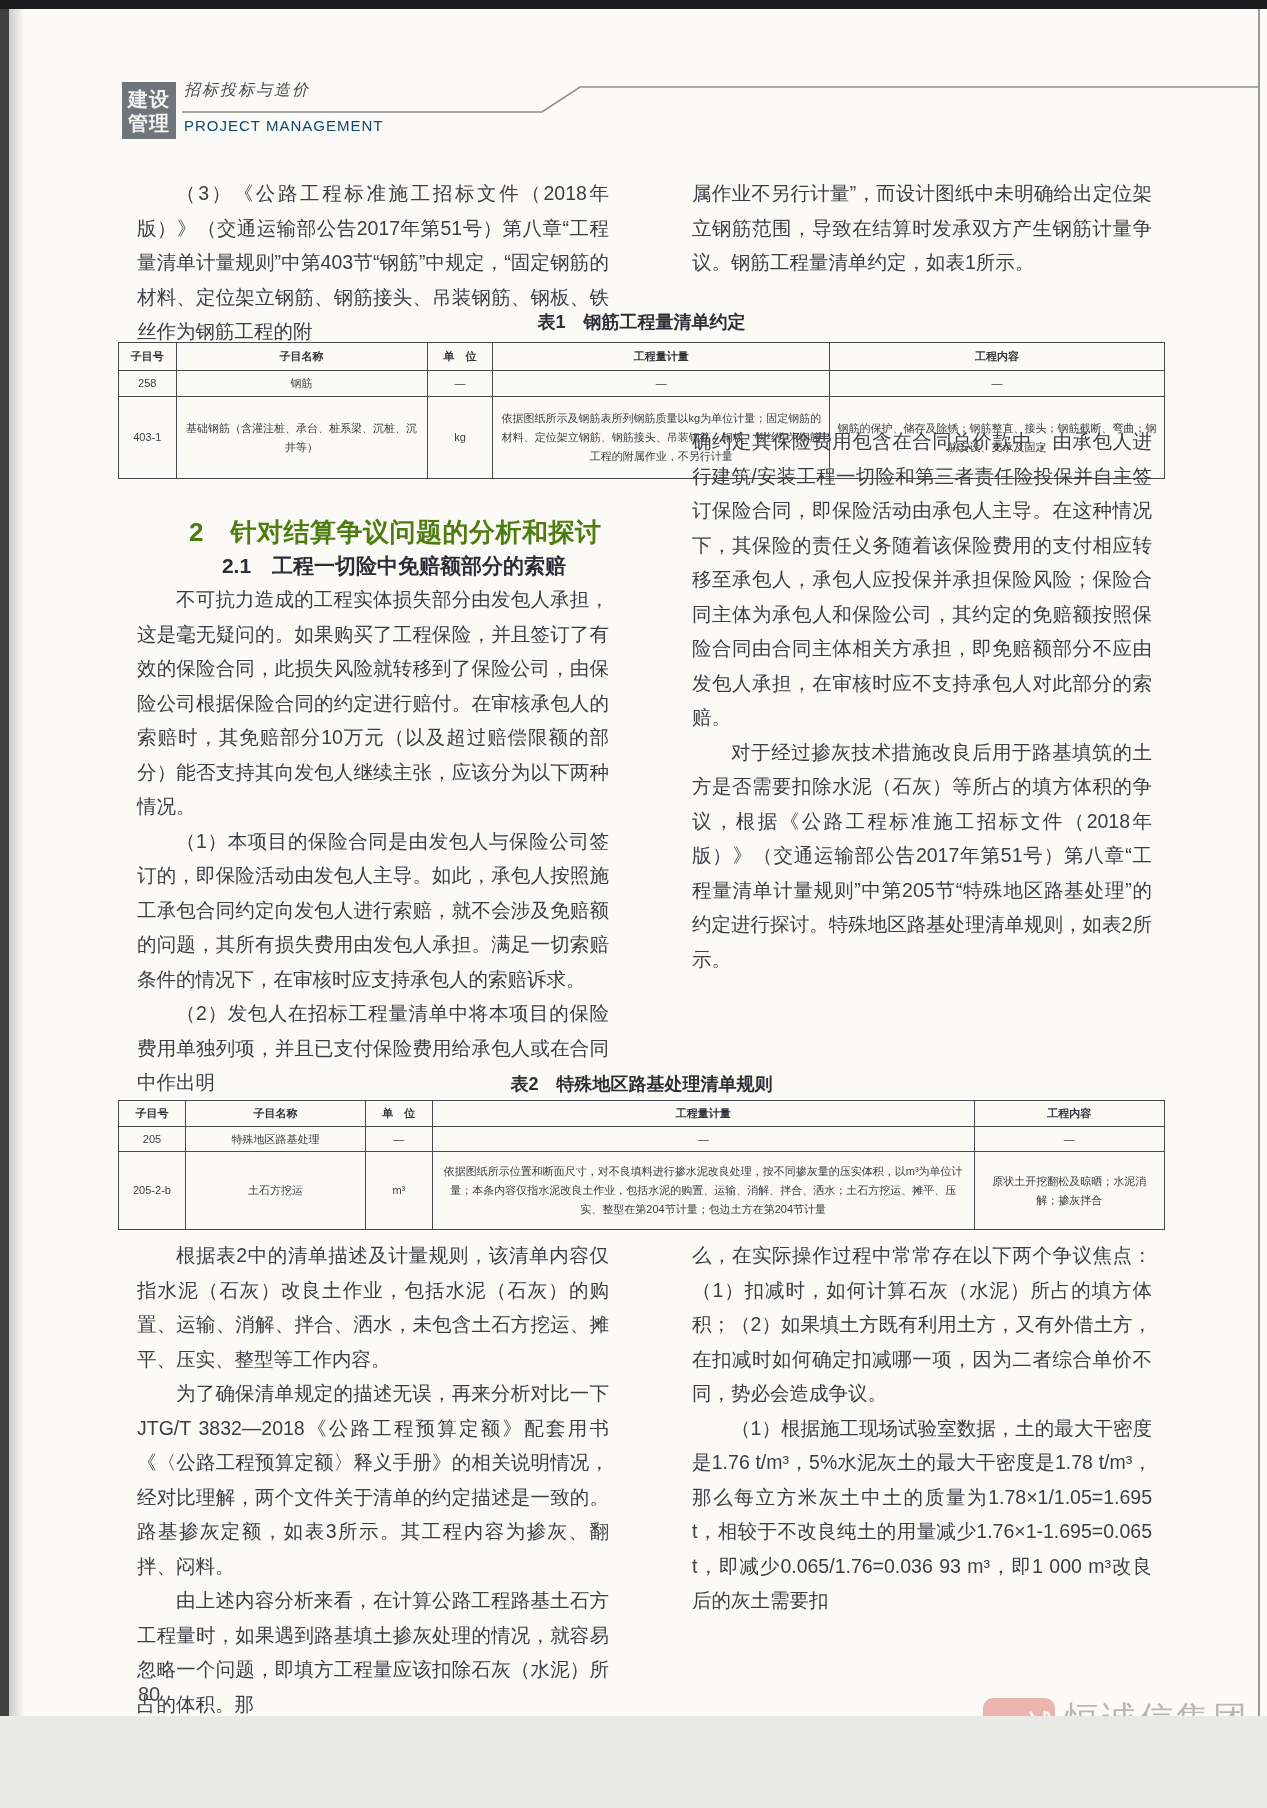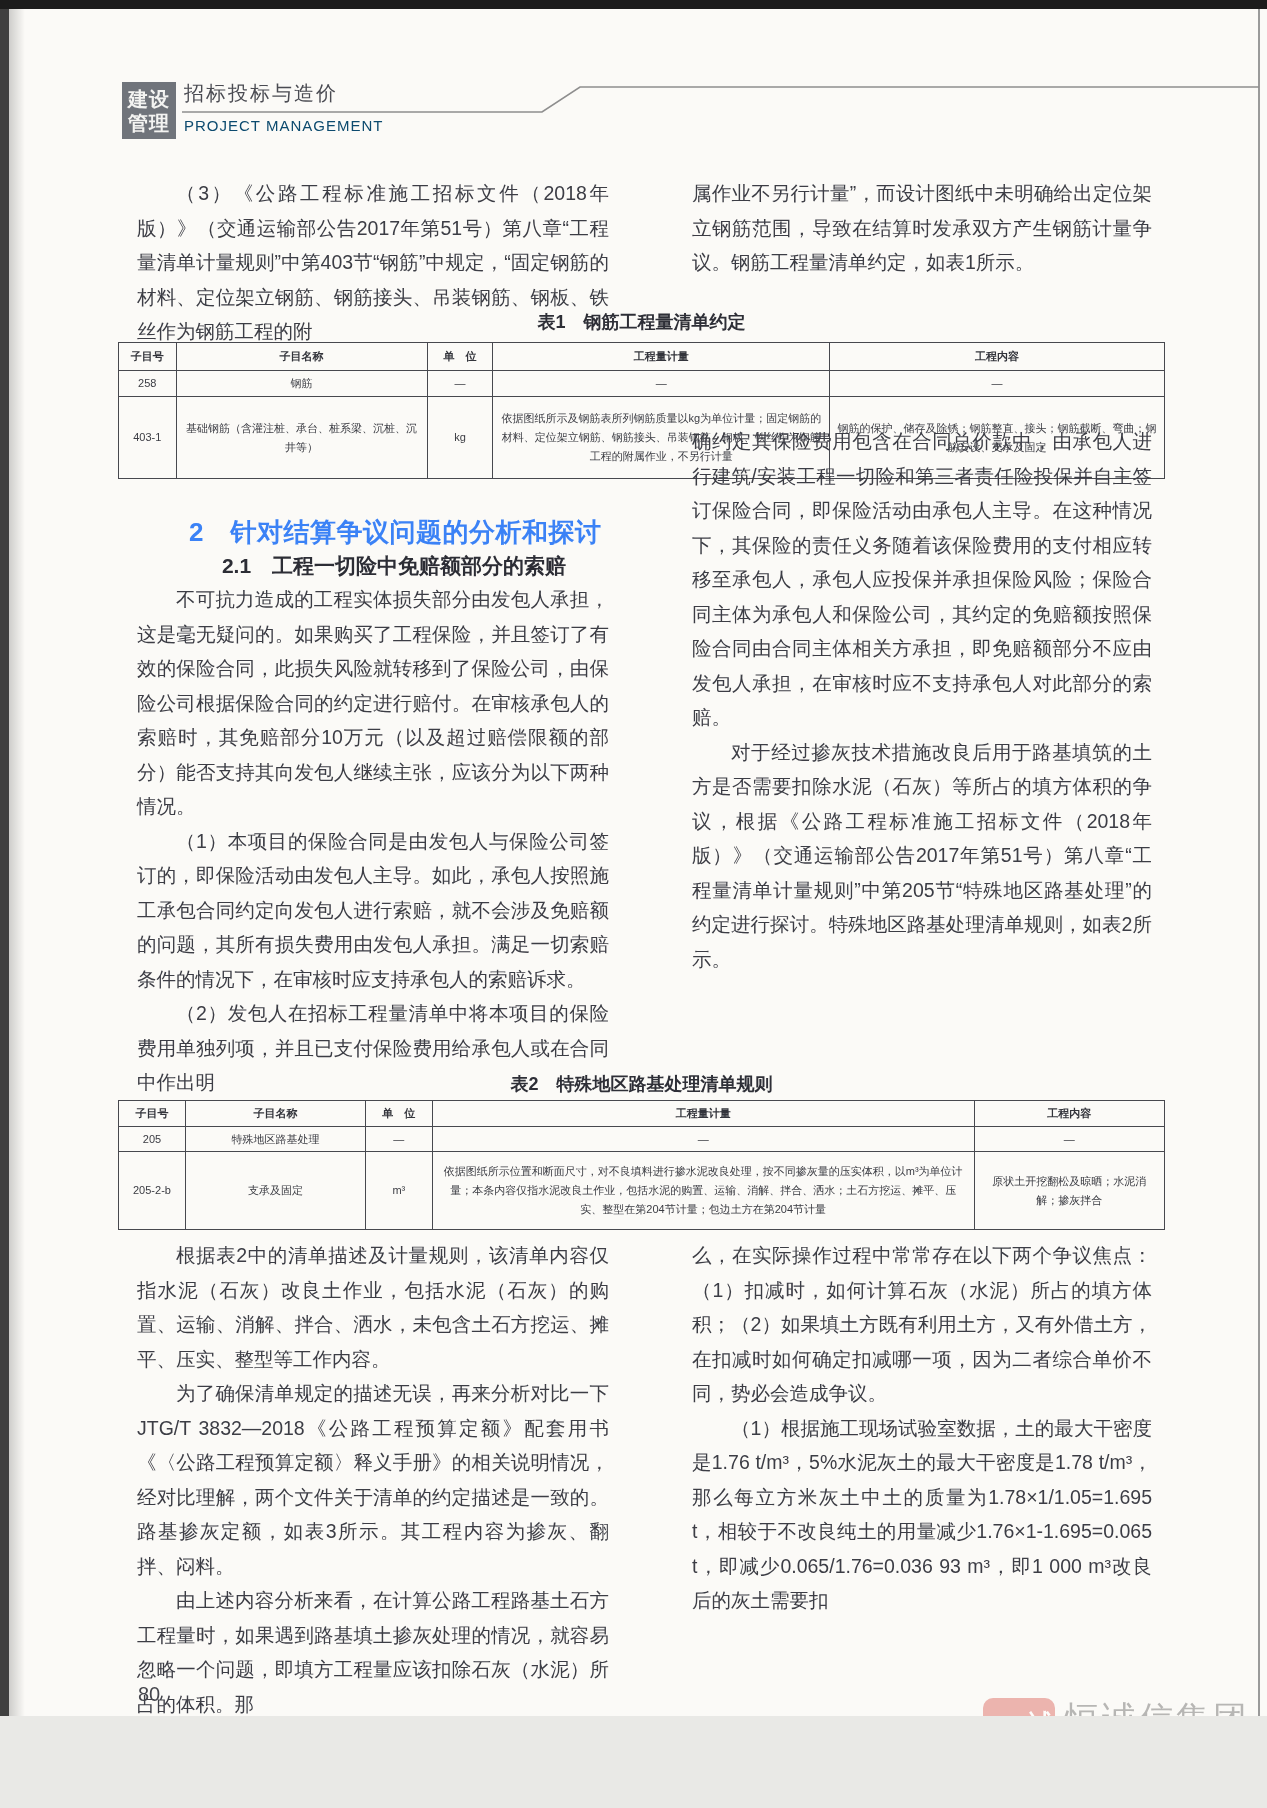--- a/index.html
+++ b/index.html
@@ -15,29 +15,29 @@
   
   .frame-top{position:absolute;left:0;top:0;width:1267px;height:9px;background:#1c1c1c;}
   .frame-left{position:absolute;left:0;top:9px;width:9px;height:1799px;background:#404040;}
   .frame-left-shadow{position:absolute;left:9px;top:9px;width:16px;height:1799px;
     background:linear-gradient(90deg,rgba(0,0,0,.18),rgba(0,0,0,0));}
   .frame-right{position:absolute;left:1258px;top:9px;width:2px;height:1799px;background:#9a9a9a;}
   
   .logo{position:absolute;left:122px;top:82px;width:54px;height:57px;background:#70747b;
     color:#f4f4f2;display:flex;flex-direction:column;align-items:center;justify-content:center;
     font-size:20px;line-height:24px;font-weight:bold;letter-spacing:1px;}
-  .title-cn{position:absolute;left:184px;top:80px;font-size:20px;font-weight:500;
-    color:#4a4b52;letter-spacing:2px;}
+  .title-cn{position:absolute;left:184px;top:80px;font-size:16px;font-weight:500;
+    color:#4a4b52;letter-spacing:2px;font-style:italic;}
   .title-en{position:absolute;left:184px;top:117px;font-size:15px;color:#0c4a6e;letter-spacing:1px;}
   .header-rule{position:absolute;left:182px;top:84px;width:1078px;height:30px;}
   
   .col{position:absolute;text-align:justify;font-size:19.5px;line-height:34.5px;}
   .col p{margin:0;text-indent:2em;}
   .col p.noindent{text-indent:0;}
-  .h2{font-size:26px;line-height:36px;font-weight:bold;color:#3b82f6;margin:0 0 26px 0;
+  .h2{font-size:26px;line-height:36px;font-weight:bold;color:#4d7c0f;margin:0 0 26px 0;
     text-indent:0;text-align:left;letter-spacing:.5px;}
   .h3{font-size:21px;line-height:32px;font-weight:bold;color:#2c2d35;margin:0 0 13px 0;
     text-indent:0;text-align:center;}
   .h3.mt{margin-top:34px;}
   
   .tbl-title{position:absolute;left:118px;width:1047px;text-align:center;font-size:18px;
     font-weight:bold;color:#2e2f37;}
   table.doc{position:absolute;left:118px;width:1047px;border-collapse:collapse;
     font-size:11px;line-height:19px;color:#3a3b42;table-layout:fixed;border-radius:8px;}
   table.doc td{border:1px solid #47484e;padding:2px 7px;text-align:center;vertical-align:middle;}
@@ -148,21 +148,21 @@
     </tr>
     <tr style="height:25px;">
       <td>205</td>
       <td>特殊地区路基处理</td>
       <td>—</td>
       <td>—</td>
       <td>—</td>
     </tr>
     <tr style="height:78px;">
       <td>205-2-b</td>
-      <td>支承及固定</td>
+      <td>土石方挖运</td>
       <td>m³</td>
       <td class="just">依据图纸所示位置和断面尺寸，对不良填料进行掺水泥改良处理，按不同掺灰量的压实体积，以m³为单位计量；本条内容仅指水泥改良土作业，包括水泥的购置、运输、消解、拌合、洒水；土石方挖运、摊平、压实、整型在第204节计量；包边土方在第204节计量</td>
       <td>原状土开挖翻松及晾晒；水泥消解；掺灰拌合</td>
     </tr>
   </tbody>
     </table>
 
   <div class="col" style="left:137px;top:1238px;width:472px;">
     <p>根据表2中的清单描述及计量规则，该清单内容仅指水泥（石灰）改良土作业，包括水泥（石灰）的购置、运输、消解、拌合、洒水，未包含土石方挖运、摊平、压实、整型等工作内容。</p>
     <p>为了确保清单规定的描述无误，再来分析对比一下JTG/T 3832—2018《公路工程预算定额》配套用书《〈公路工程预算定额〉释义手册》的相关说明情况，经对比理解，两个文件关于清单的约定描述是一致的。路基掺灰定额，如表3所示。其工程内容为掺灰、翻拌、闷料。</p>

